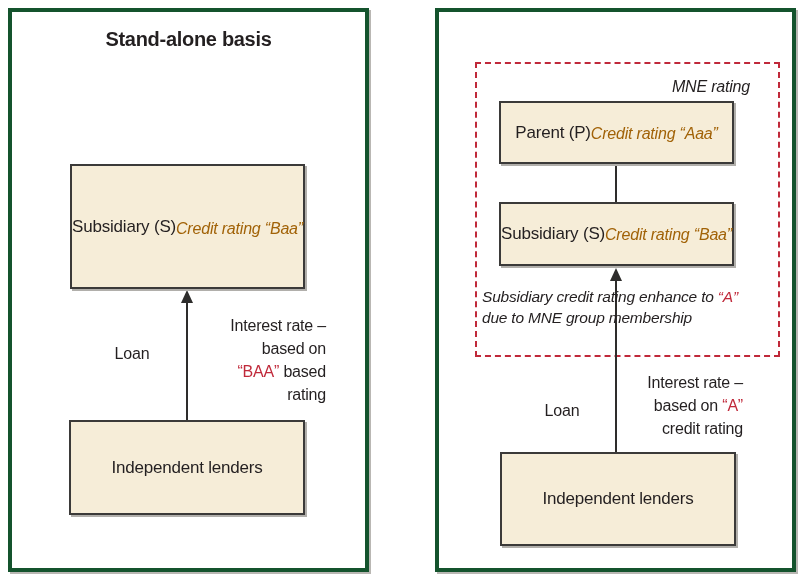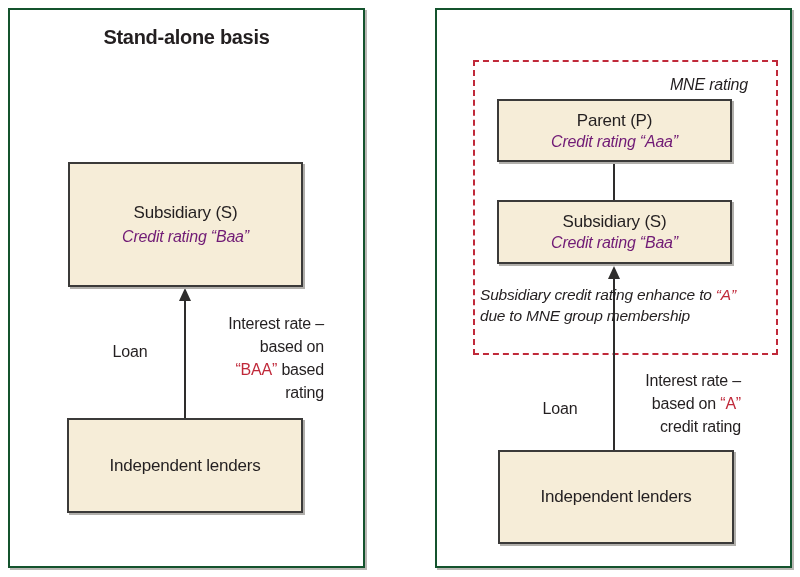--- a/index.html
+++ b/index.html
@@ -16,52 +16,52 @@
     position: relative;
     width: 800px;
     height: 577px;
   }
   .panel {
     position: absolute;
     top: 8px;
     width: 353px;
     height: 556px;
     background: #ffffff;
-    border: 2px solid #14532d;
+    border: 4px solid #14532d;
     box-shadow: 2px 2px 0 #b9b7b3;
   }
   #left-panel  { left: 8px; }
   #right-panel { left: 435px; }
   .panel-title {
     position: absolute;
     top: 16px;
     left: 0;
     width: 100%;
     text-align: center;
     font-size: 20px;
     font-weight: bold;
     letter-spacing: -0.3px;
   }
   .entity-box {
     position: absolute;
     background: #f6edd8;
     border: 2px solid #3b3a39;
     box-shadow: 2px 2px 0 #b1afab;
     display: flex;
-    flex-direction: column;
+    flex-direction: row;
     align-items: center;
     justify-content: center;
     text-align: right;
     z-index: 2;
   }
   .entity-name { font-size: 17px; letter-spacing: -0.2px; }
   .entity-rating {
     font-size: 16px;
     font-style: italic;
-    color: #701a75;
+    color: #a16207;
     margin-top: 5px;
     letter-spacing: -0.2px;
   }
   .vline {
     position: absolute;
     width: 2px;
     background: #2e2d2c;
     z-index: 1;
   }
   .arrowhead {

